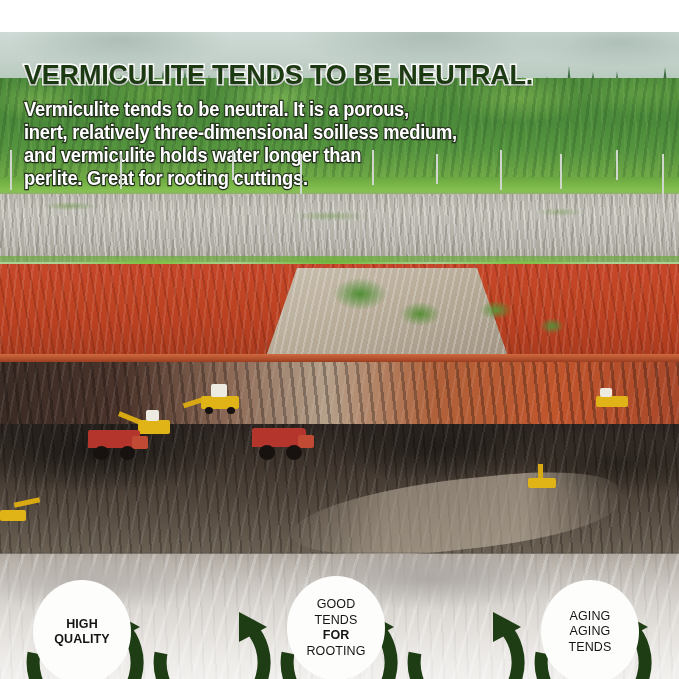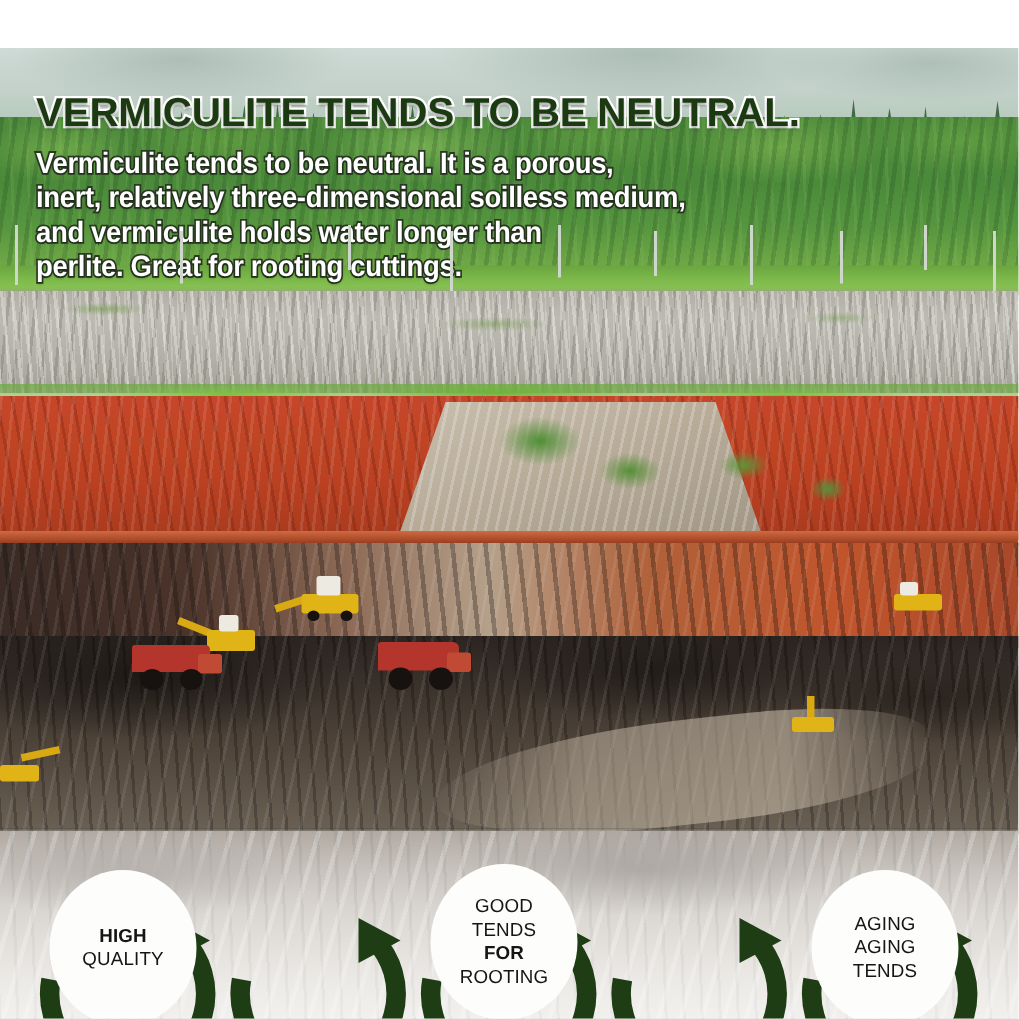--- a/index.html
+++ b/index.html
@@ -361,21 +361,21 @@
           <use href="#arrowArc"></use>
         </g>
       <g transform="translate(536,37)">
           <use href="#arrowArc"></use>
         </g>
     </svg>
 
     <div class="bubble" style="left:33px;top:26px;">
       <span>
         <b style="font-weight:bold;display:block">HIGH</b>
-        <b style="font-weight:normal;display:block">QUALITY</b>
+        <b style="font-weight:bold;display:block">QUALITY</b>
       </span>
     </div>
 
 
     <div class="bubble" style="left:287px;top:22px;">
       <span>
         <b style="font-weight:normal;display:block">GOOD</b>
         <b style="font-weight:normal;display:block">TENDS</b>
         <b style="font-weight:bold;display:block">FOR</b>
         <b style="font-weight:normal;display:block">ROOTING</b>

